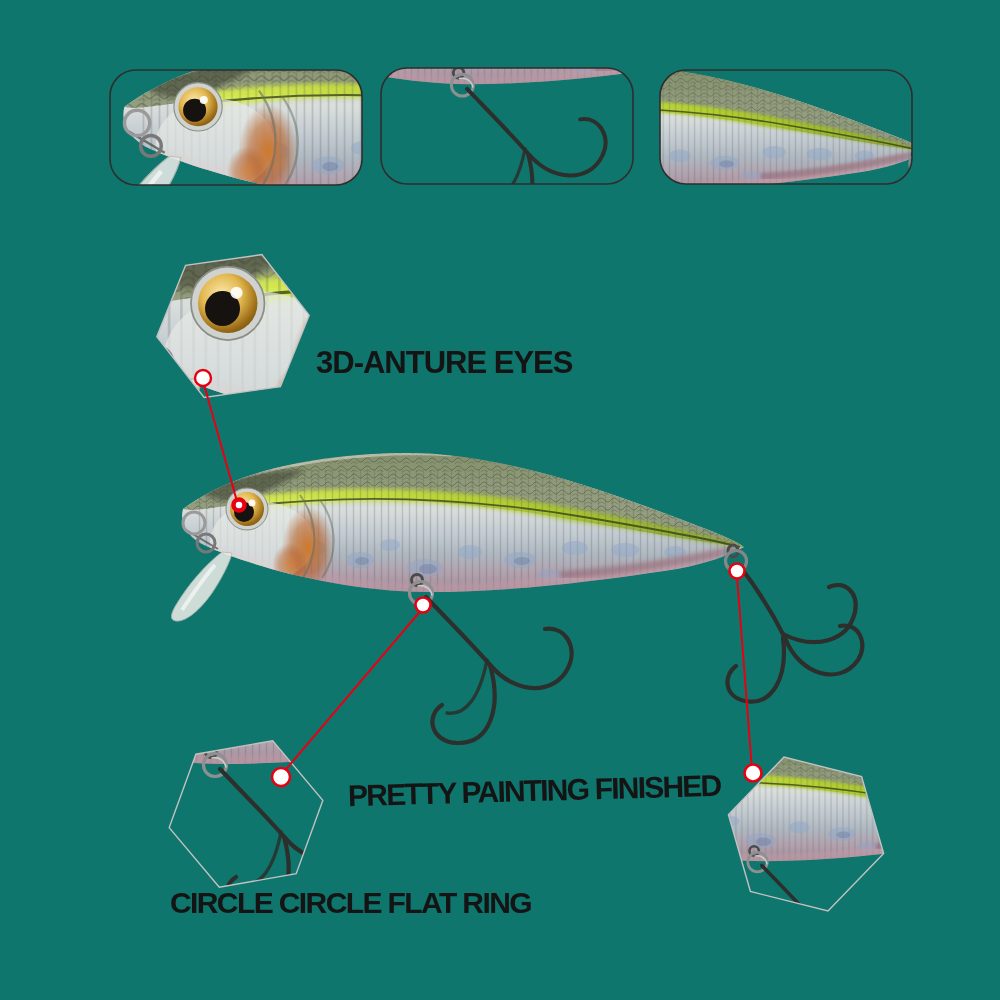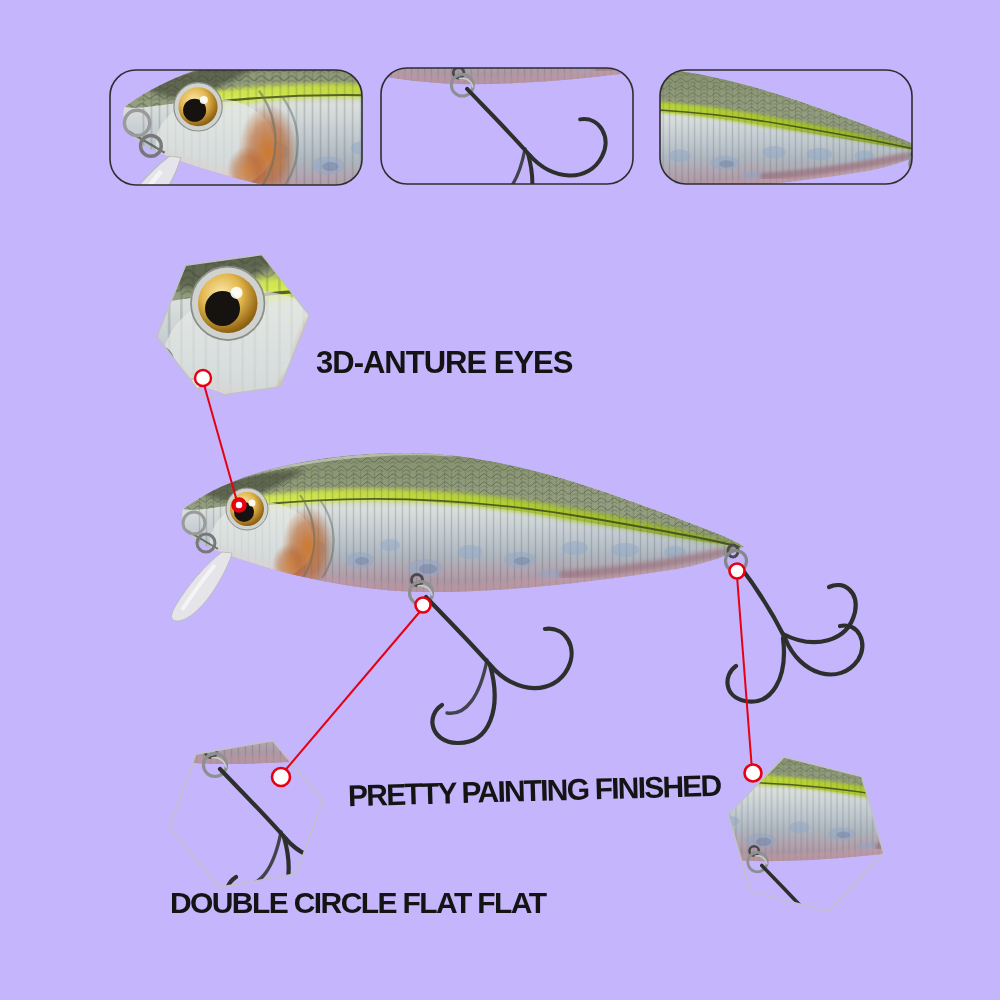--- a/index.html
+++ b/index.html
@@ -1,16 +1,16 @@
 <!DOCTYPE html>
 <html style="--accent: #e60012;"><head>
 <meta charset="utf-8">
 <style>
   html,body{margin:0;padding:0;background:#ffffff;}
-  #stage{position:relative;width:1000px;height:1000px;background:#c4b5fd;overflow:hidden;
+  #stage{position:relative;width:1000px;height:1000px;background:#0f766e;overflow:hidden;
          font-family:"Liberation Sans", sans-serif;}
   #artwork{position:absolute;left:0;top:0;width:1000px;height:1000px;}
   .label{position:absolute;font-weight:700;color:#141414;white-space:nowrap;line-height:1;}
   #label-eyes{left:316px;top:347px;font-size:31px;letter-spacing:-1px;}
   #label-paint{left:348px;top:776px;font-size:30px;letter-spacing:-1.8px;transform:rotate(-1.6deg);}
   #label-ring{left:170px;top:888px;font-size:30px;letter-spacing:-1.6px;}
   .red-line{stroke:var(--accent,#e60012);stroke-width:2;fill:none;}
   .red-dot{fill:#ffffff;stroke:var(--accent,#e60012);}
   .hex-outline{fill:none;stroke:#c2c2c2;stroke-width:1.4;}
   .thumb-frame{fill:none;stroke:#2e2e2e;stroke-width:1.6;}
@@ -219,15 +219,15 @@
       <circle class="red-dot" cx="239" cy="505" r="5.5" stroke-width="4.5"></circle>
       <circle class="red-dot" cx="423" cy="605" r="7.5" stroke-width="2.6"></circle>
       <circle class="red-dot" cx="281" cy="777" r="9" stroke-width="2.6"></circle>
       <circle class="red-dot" cx="737" cy="571" r="7.5" stroke-width="2.6"></circle>
       <circle class="red-dot" cx="753" cy="773" r="8.5" stroke-width="2.6"></circle>
     </g>
   </svg>
 
   <div class="label" id="label-eyes">3D-ANTURE EYES</div>
   <div class="label" id="label-paint">PRETTY PAINTING FINISHED</div>
-  <div class="label" id="label-ring">DOUBLE CIRCLE FLAT FLAT</div>
+  <div class="label" id="label-ring">CIRCLE CIRCLE FLAT RING</div>
 
 </div>
 
 </body></html>

